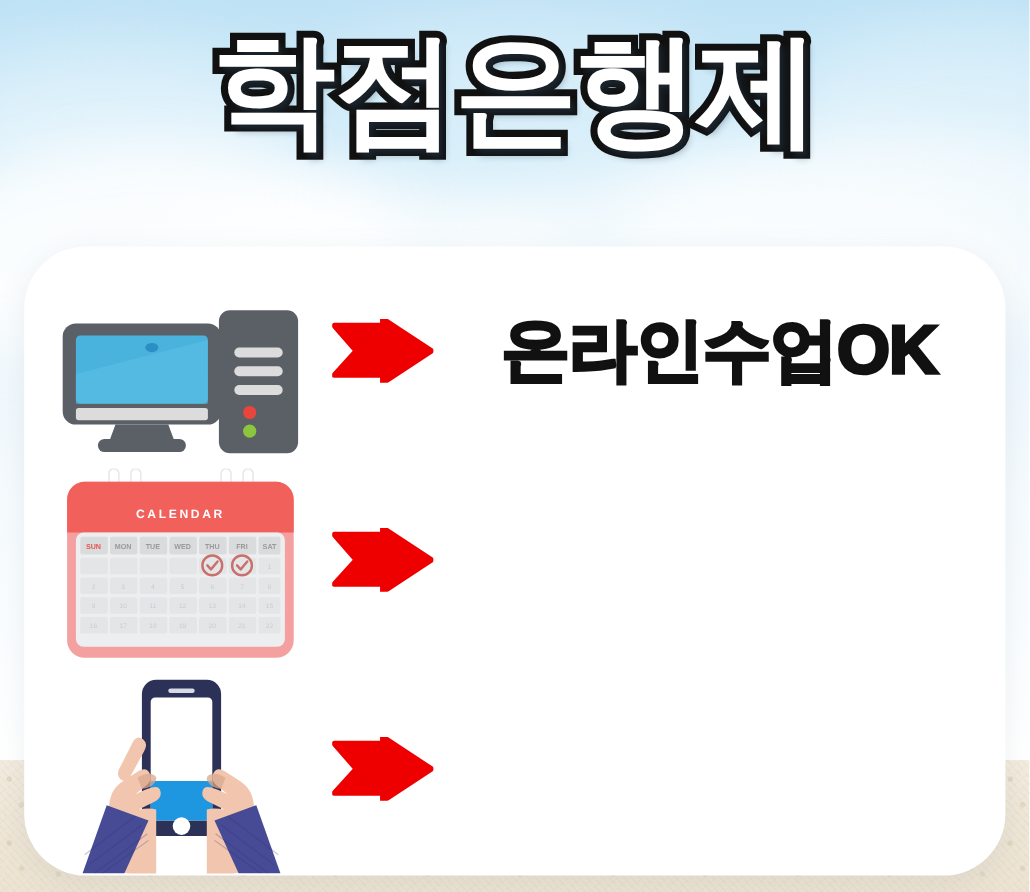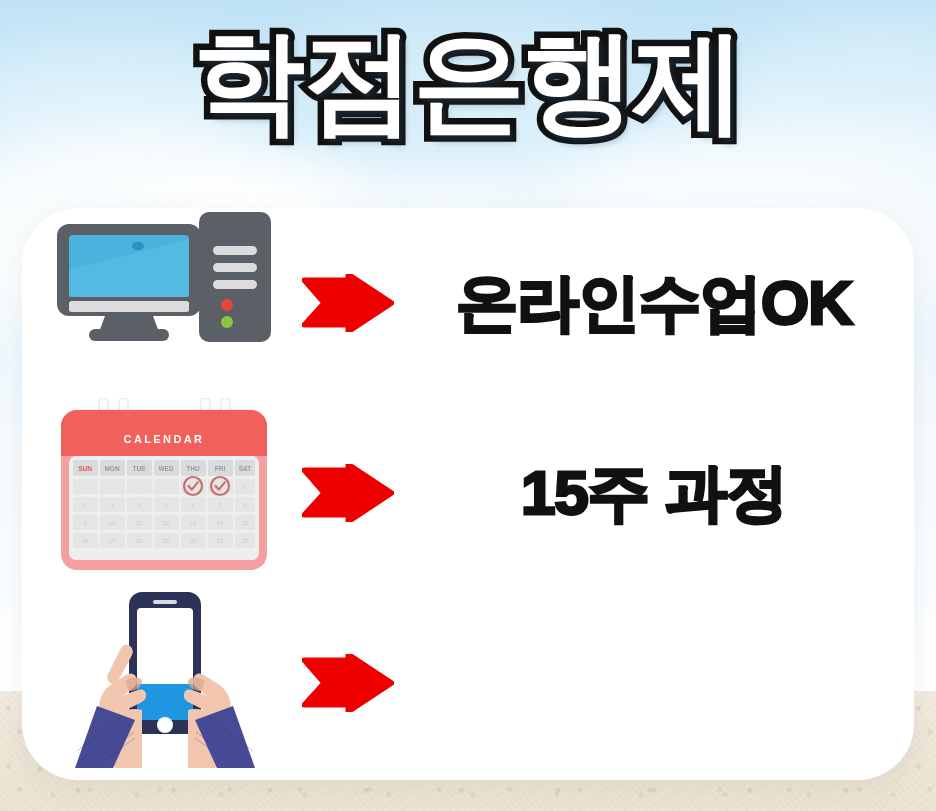--- a/index.html
+++ b/index.html
@@ -97,21 +97,21 @@
       5px 6px 7px rgba(40, 60, 80, .33),
       2px 3px 3px rgba(40, 60, 80, .22);
     white-space: nowrap;
   }
 
   
   .card {
     position: absolute;
     left: 22px;
     right: 22px;
-    top: 208px;
+    top: 224px;
     height: 572px;
     background: #ffffff;
     border-radius: 56px;
     box-shadow: 0 6px 26px rgba(90, 110, 130, .10);
     z-index: 3;
   }
 
   .rows {
     position: absolute;
     inset: 0;
@@ -123,21 +123,21 @@
     display: flex;
     align-items: center;
     height: 190px;
     padding: 0 0 0 18px;
     box-sizing: border-box;
   }
   .row-icon {
     width: 248px;
     flex: 0 0 248px;
     display: flex;
-    align-items: flex-start;
+    align-items: flex-end;
     justify-content: center;
     height: 100%;
   }
   .row-arrow {
     width: 120px;
     flex: 0 0 120px;
     display: flex;
     align-items: center;
     justify-content: center;
   }
@@ -324,23 +324,20 @@
               <circle cx="165" cy="88" r="9"></circle>
               <path d="M160.5 88 L163.8 91.6 L169.8 84.4" stroke-linecap="round" stroke-linejoin="round"></path>
             </g>
           </svg>
         </div>
         <div class="row-arrow">
           <svg class="arrow-svg" width="92" height="58" viewBox="0 0 92 58">
             <path d="M2 6 L46 6 L46 0 L90 29 L46 58 L46 51 L2 51 L22 29 Z" fill="#ee0000" stroke="#ee0000" stroke-width="5" stroke-linejoin="round"></path>
           </svg>
         </div>
-        <div class="row-text">
-          <span class="feature-text">15주 과정</span>
-        </div>
       </div>
 
       <div class="row">
         <div class="row-icon">
           <svg class="phone" width="218" height="180" viewBox="0 0 218 180">
 
             <rect x="74" y="4" width="72" height="142" rx="13" fill="#2b3157"></rect>
             <rect x="82" y="20" width="56" height="112" rx="4" fill="#ffffff"></rect>
             <rect x="82" y="96" width="56" height="36" rx="2" fill="#1f97e0"></rect>
             <rect x="98" y="12" width="24" height="4" rx="2" fill="#d7dbe6"></rect>

